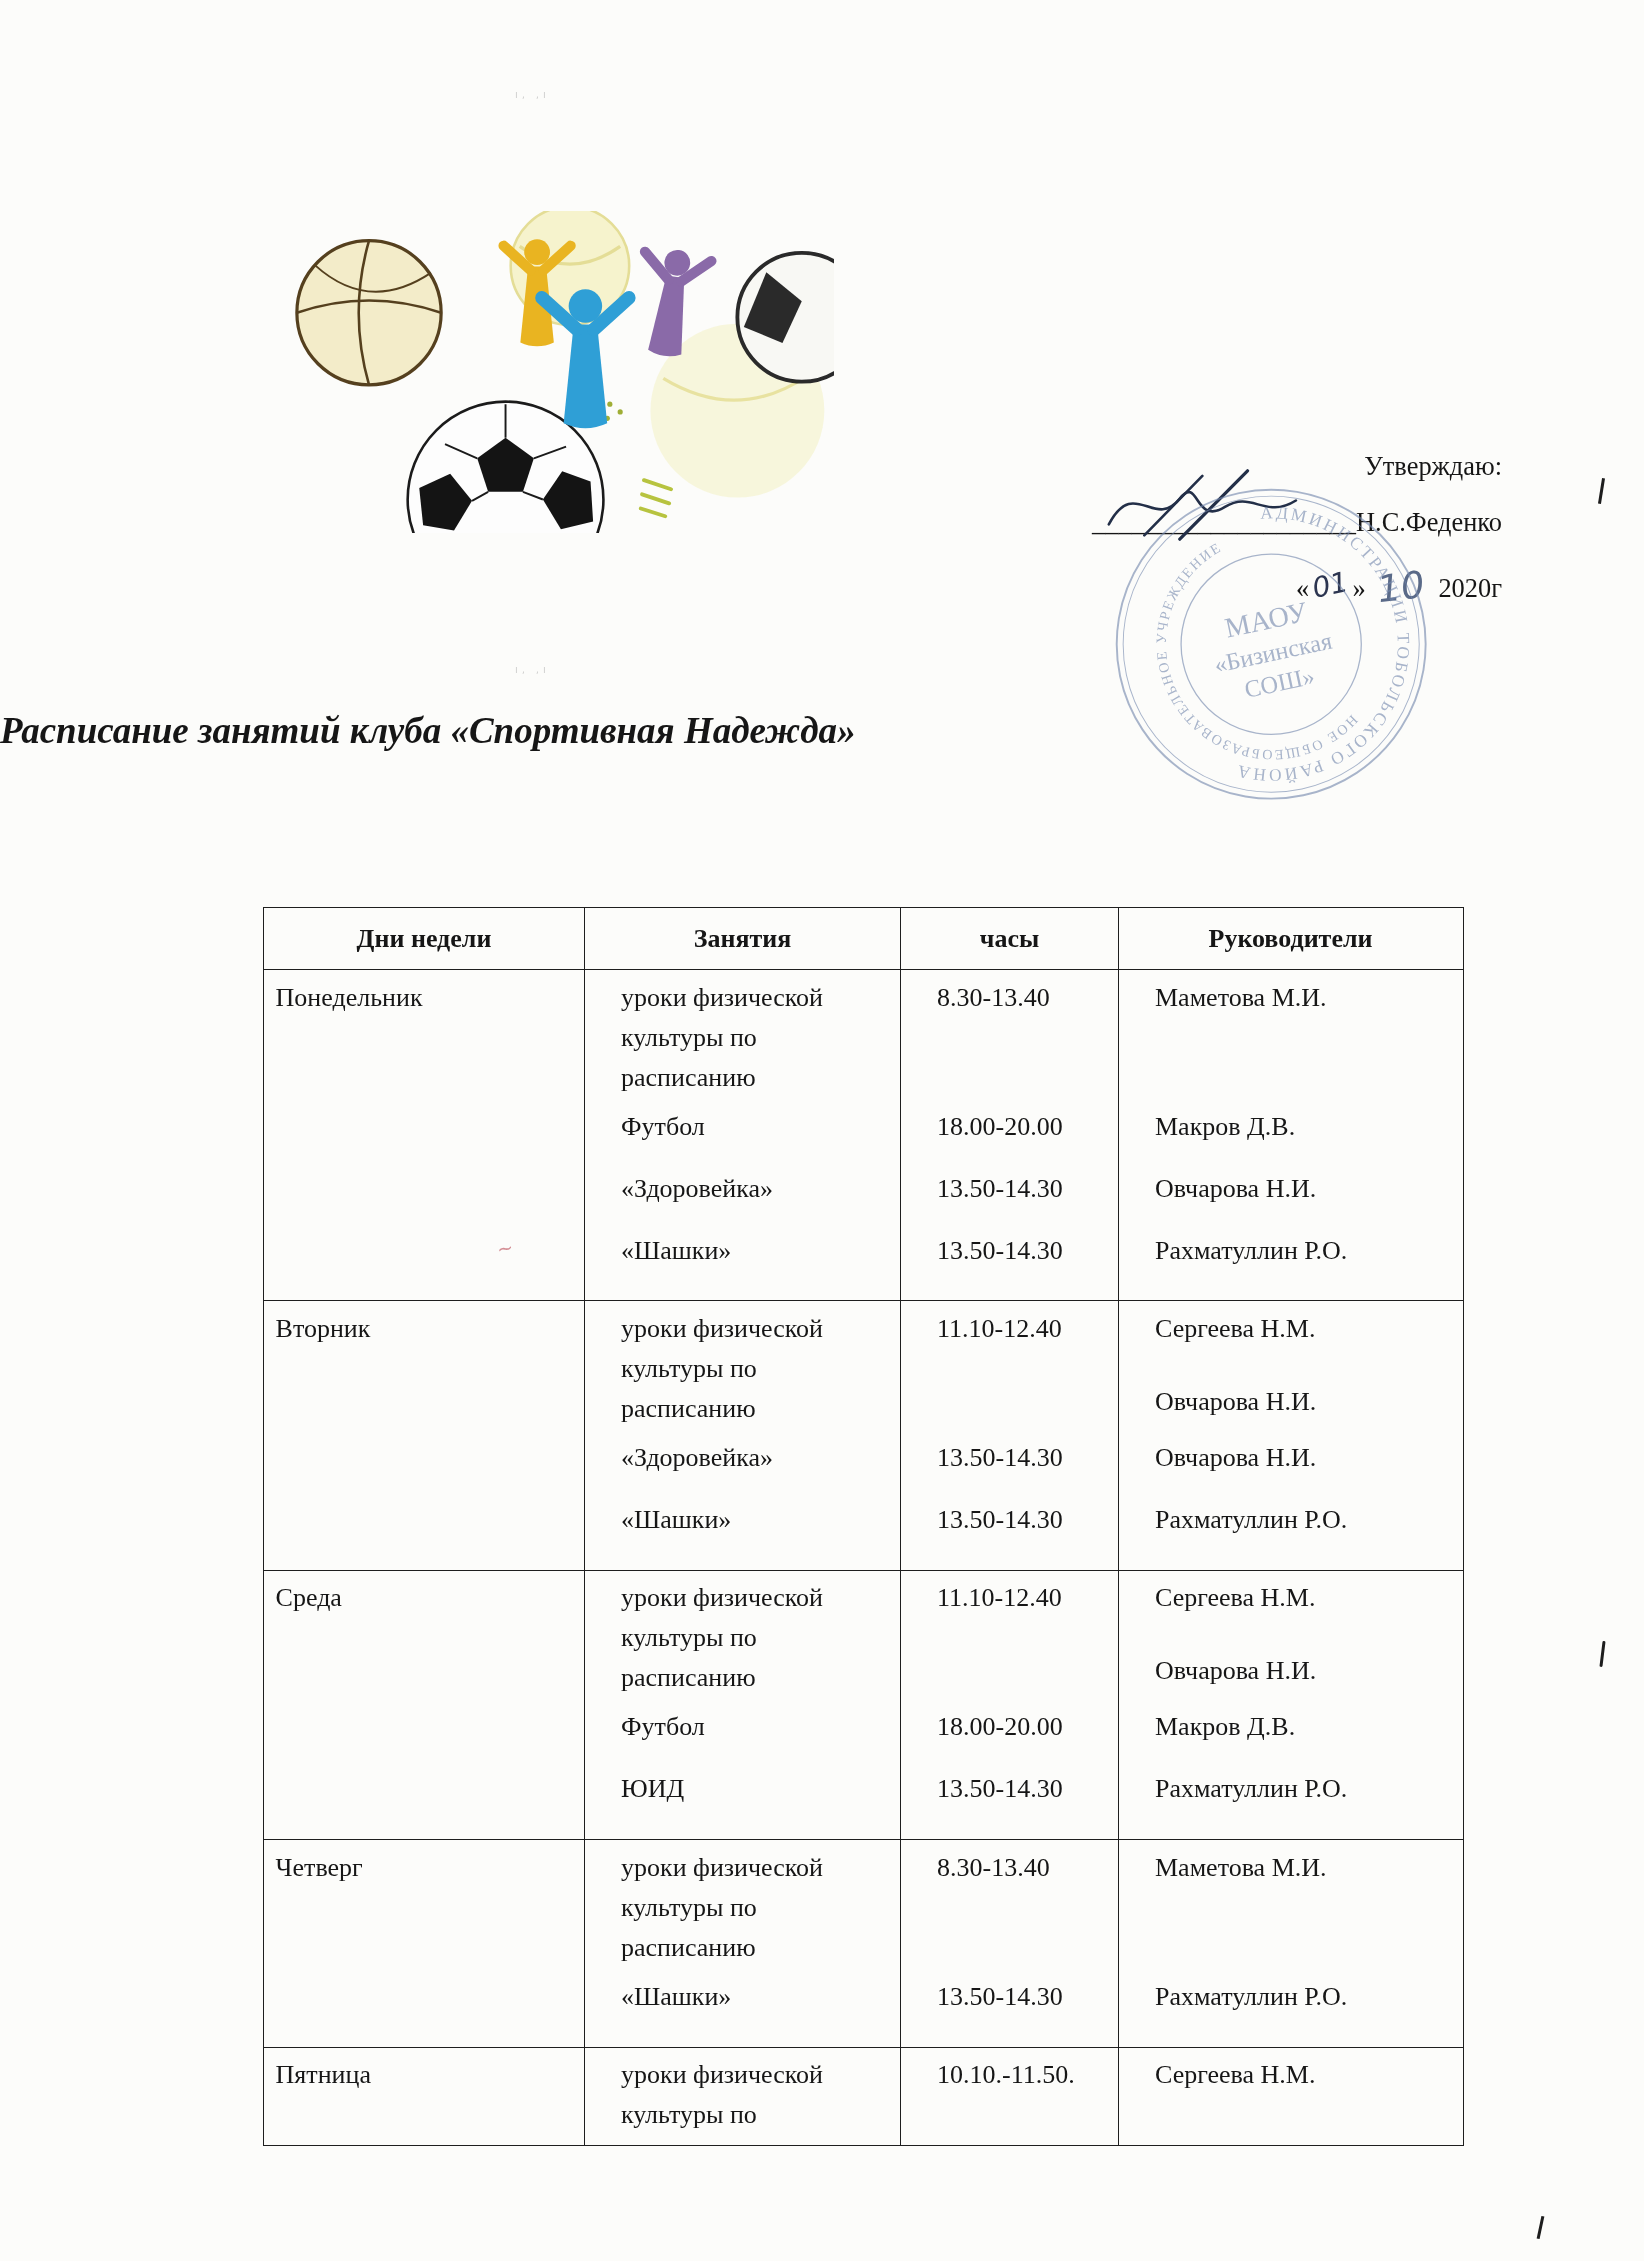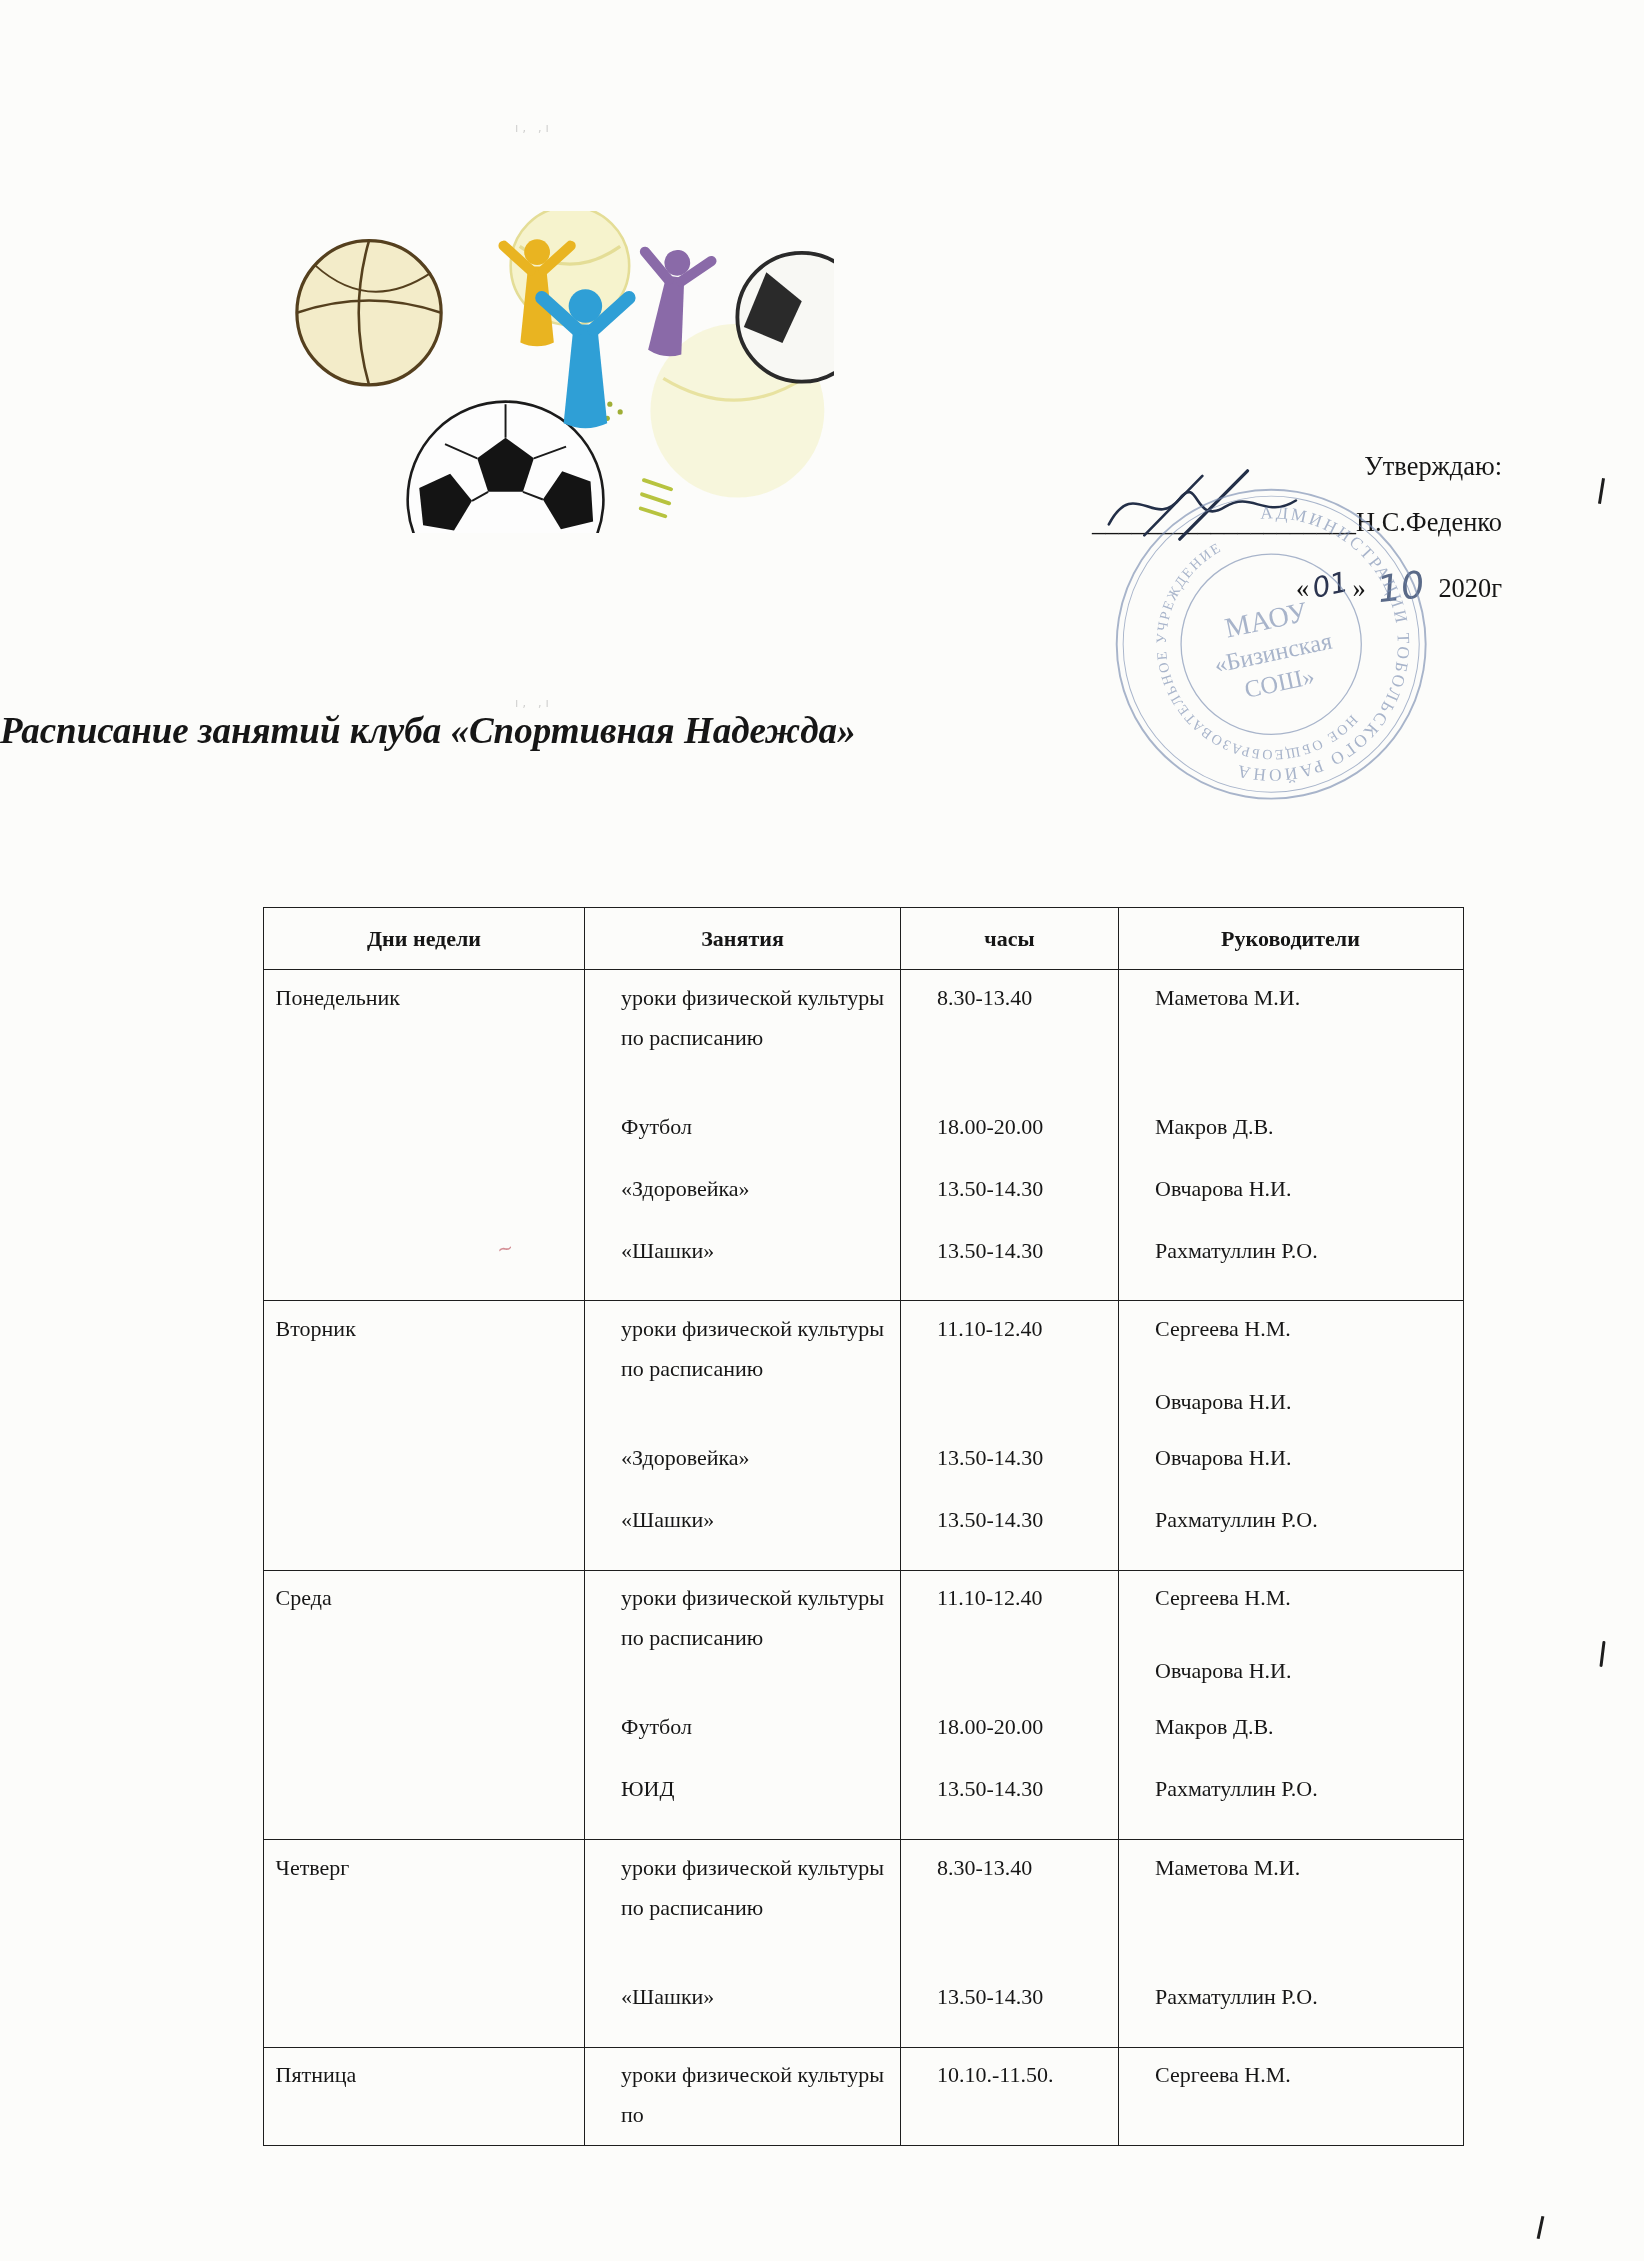--- a/index.html
+++ b/index.html
@@ -44,43 +44,43 @@
   }
   .doc-subtitle {
     position:absolute; left:0; top:774px; width:100%;
     text-align:center; font-size:37px; font-weight:bold; line-height:62px;
   }
 
   
   .sched { position:absolute; left:263px; top:907px; width:1201px; border:1.9px solid #1e1e1e; }
   .tr { display:grid; grid-template-columns:320px 316px 218px 344px; }
   .tr + .tr { border-top:1.9px solid #1e1e1e; }
-  .th, .td { padding:7.7px 11.6px; font-size:22px; line-height:40px; }
+  .th, .td { padding:7.7px 11.6px; font-size:26px; line-height:40px; }
   .th:not(:first-child), .td:not(:first-child) { border-left:1.9px solid #1e1e1e;padding-left:36px; }
   .thead .th {
     font-weight:bold; text-align:center; min-height:61px;
     display:flex; align-items:center; justify-content:center; padding:3.9px;
   }
   .r-pn { min-height:326px; }
   .r-vt { min-height:263px; }
   .r-sr { min-height:269px; }
   .r-ct { min-height:205px; }
   .r-pt { height:98px; overflow:hidden; }
   .r-pt .td { height:98px; overflow:hidden; }
   .ent.t3 { min-height:129px; }
   .ent.t1 { min-height:62px; }
   .lead-gap { margin-top:33px; }
 
   
   .artifact { position:absolute; background:#1d1d1d; }
   .a1 { right:41px; top:478px; width:3.2px; height:26px; transform:rotate(9deg); }
   .a2 { right:40px; top:1641px; width:3.2px; height:26px; transform:rotate(7deg); border-radius:1.3px; }
   .a3 { right:102px; top:2216px; width:3.2px; height:23px; transform:rotate(12deg); }
-  .bleed { position:absolute; color:#9a9a9a; opacity:0.45; font-size:12px; letter-spacing:3.9px;
-           font-family:"DejaVu Sans", sans-serif;margin-top:32px; }
+  .bleed { position:absolute; color:#9a9a9a; opacity:0.45; font-size:10px; letter-spacing:3.9px;
+           font-family:"DejaVu Sans", sans-serif; }
   .b1 { left:515px; top:89px; }
   .b2 { left:515px; top:664px; }
   .redmark { position:absolute; left:497px; top:1237px; color:#c05560; opacity:0.65;
              font-size:19.3px; font-family:"DejaVu Sans", sans-serif; transform:rotate(-10deg); }
 </style>
 </head>
 <body>
 
 <div class="page">
 

